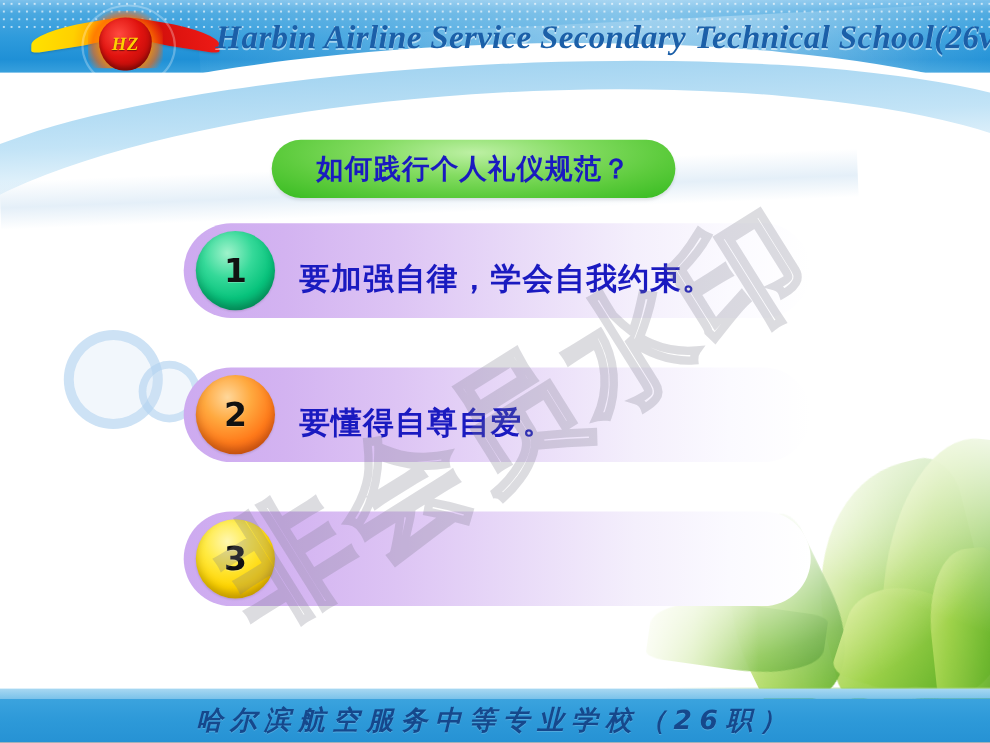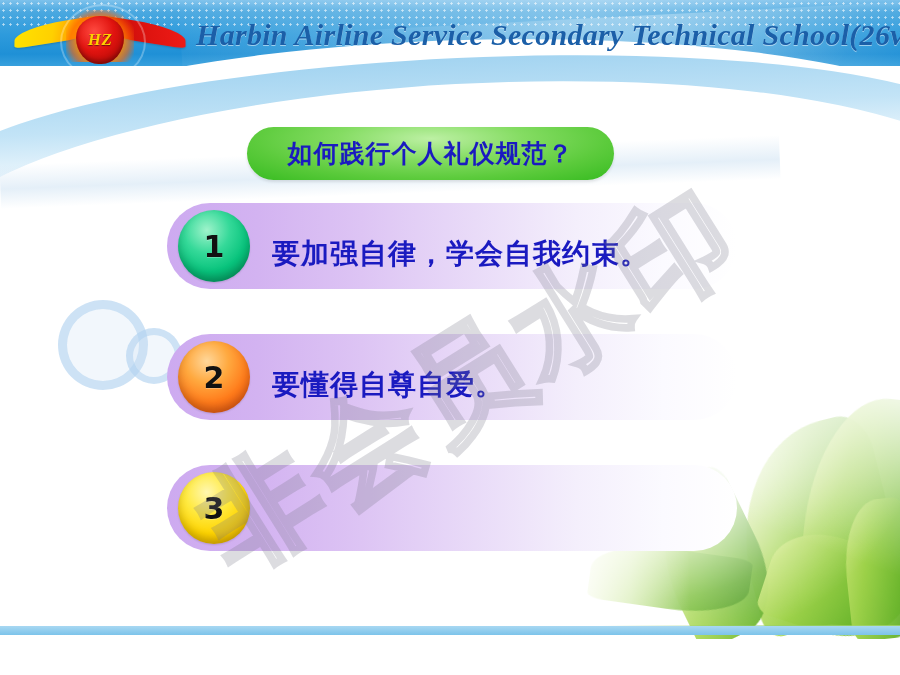--- a/index.html
+++ b/index.html
@@ -89,21 +89,21 @@
     position: absolute;
     left: 0; top: 150px;
     width: 780px; height: 44px;
     background: linear-gradient(180deg, rgba(190,215,235,0.0) 0%, rgba(196,220,240,0.45) 55%, rgba(255,255,255,0) 100%);
     transform: rotate(-2.2deg);
   }
 
   
   .logo {
     position: absolute;
-    left: 14px; top: 8px;
+    left: 28px; top: 8px;
     width: 172px; height: 56px;
   }
   .wing-left, .wing-right {
     position: absolute;
     top: 14px;
     height: 20px;
     border-radius: 50% 8% 50% 8%;
   }
   .wing-left {
     left: 0; width: 86px;
@@ -417,14 +417,17 @@
       <span class="num">3</span>
     </div>
   </div>
 
   <div class="watermark">
     <span>非会员水印</span>
   </div>
 
   <div class="footer-leaf-tint"></div>
   <div class="footer-top"></div>
+  <div class="footer-band">
+    <div class="footer-text">哈尔滨航空服务中等专业学校（26职）</div>
+  </div>
 
 </div>
 
 </body></html>

